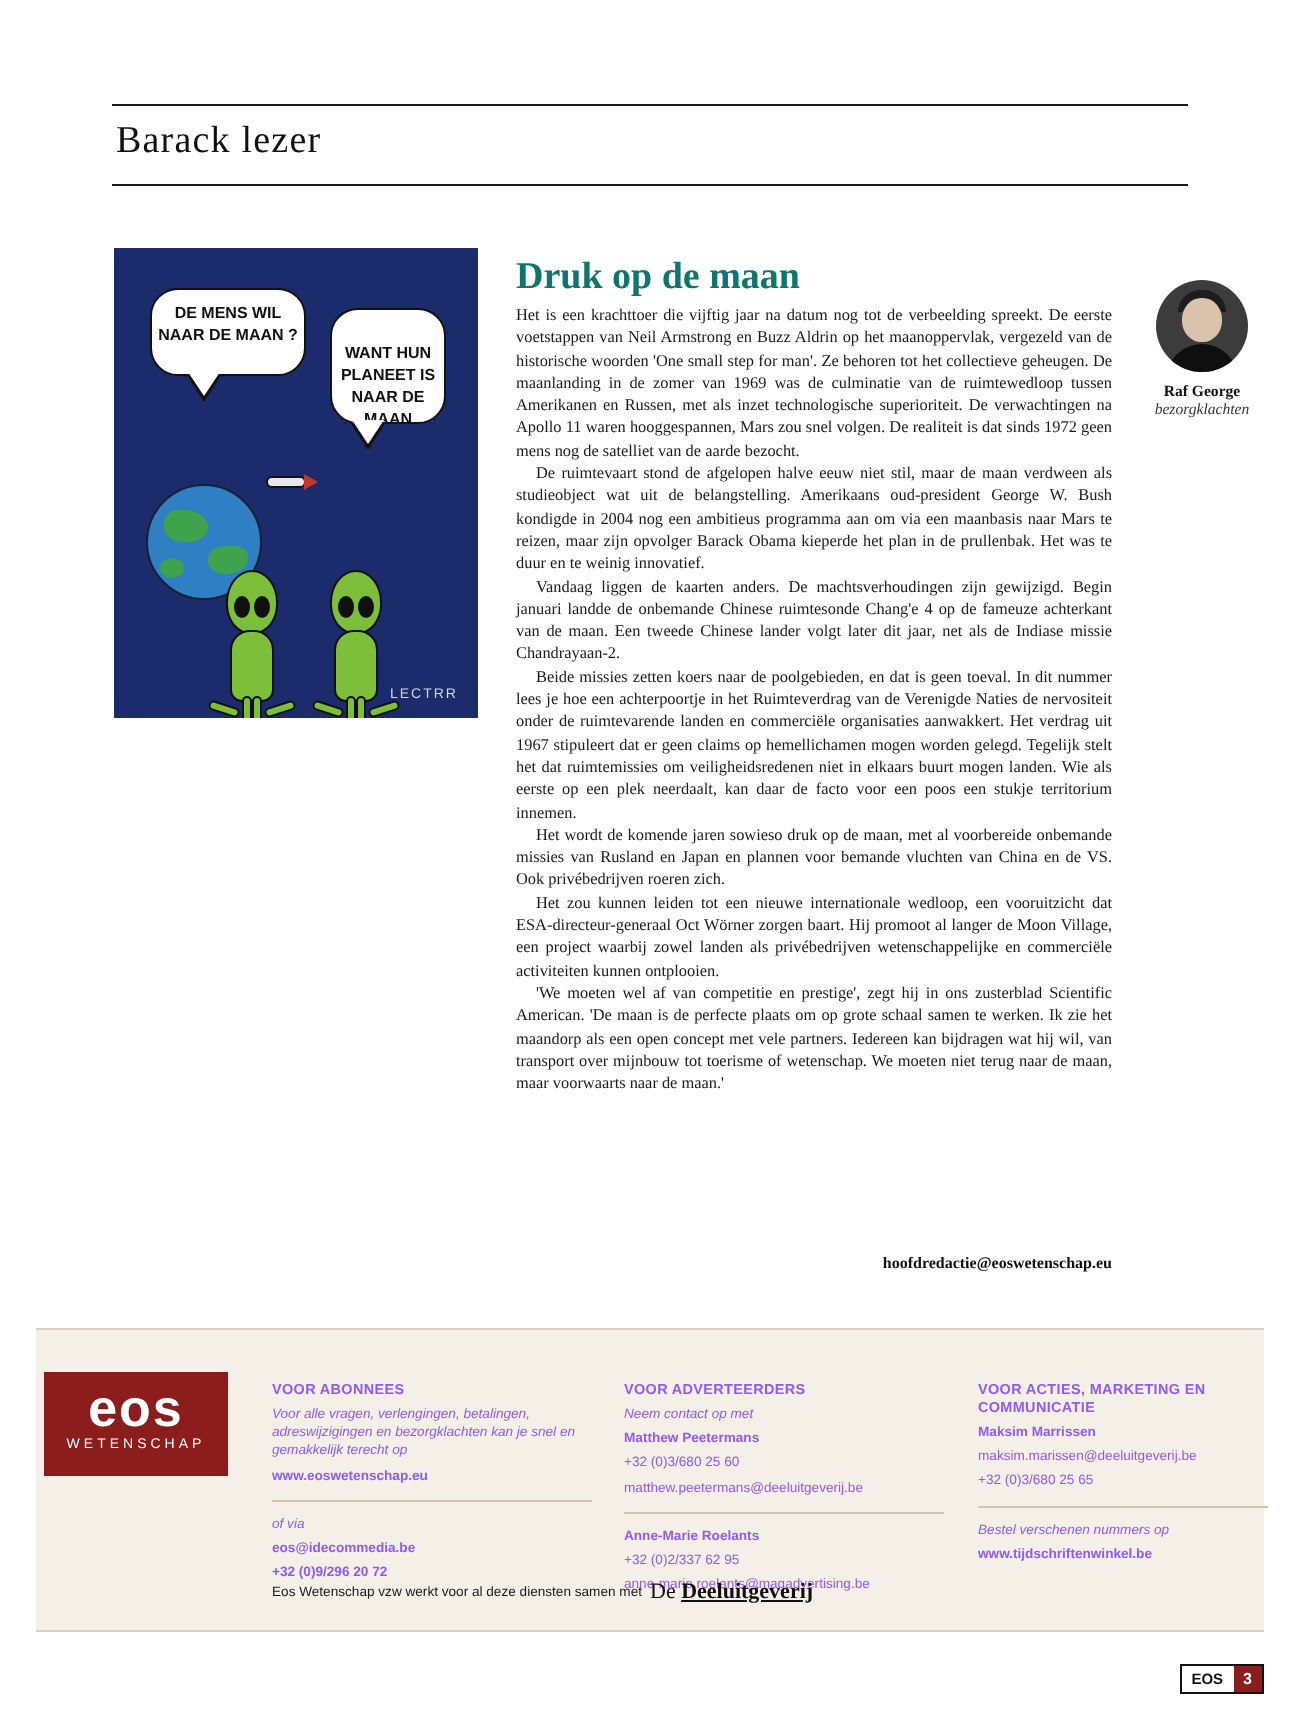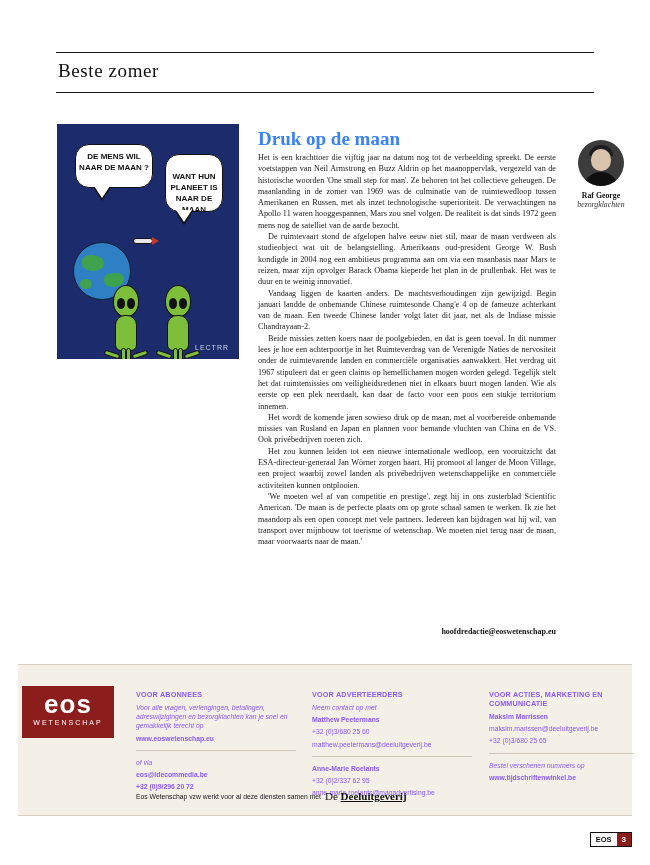--- a/index.html
+++ b/index.html
@@ -100,21 +100,21 @@
   .alien-b { left:108px; }
   .cartoon .signature {
     position:absolute; right:10px; bottom:8px; color:#cfd6e8;
     font-family:"Liberation Sans", sans-serif; font-size:7px; letter-spacing:1px;
   }
 
   
   .article-title {
     position:absolute; left:258px; top:128px; width:300px;
     font-family:"Liberation Serif", serif;
-    font-size:19px; font-weight:700; color:#3b82f6;
+    font-size:19px; font-weight:700; color:#0f766e;
   }
   .article-body {
     position:absolute; left:258px; top:152px; width:298px;
     font-size:8.2px; line-height:11.3px; text-align:justify; color:#1a1a1a;
   }
   .article-body p { margin:0; text-indent:10px; }
   .article-body p.first { text-indent:0; }
   .sign-off {
     position:absolute; left:258px; top:627px; width:298px;
     text-align:right; font-size:8px; font-weight:700; color:#111;
@@ -194,21 +194,21 @@
     background:#8c1d1d; color:#fff; font-family:"Liberation Sans", sans-serif;
     font-size:8px; font-weight:700; padding:0 5px; display:flex; align-items:center;
   }
 </style>
 </head>
 <body>
 
 <div class="page">
 
   <div class="header-rule-top"></div>
-  <div class="header-title">Beste zomer</div>
+  <div class="header-title">Barack lezer</div>
   <div class="header-rule-bottom"></div>
 
   <div class="cartoon">
     <div class="bubble b1">DE MENS WIL NAAR DE MAAN ?</div>
     <div class="bubble b2">WANT HUN PLANEET IS NAAR DE MAAN</div>
     <div class="earth">
       <div class="land1"></div>
         <div class="land2"></div>
         <div class="land3"></div>
     </div>
@@ -243,21 +243,21 @@
     <div class="signature">LECTRR</div>
   </div>
 
   <div class="article-title">Druk op de maan</div>
   <div class="article-body">
     <p class="first">Het is een krachttoer die vijftig jaar na datum nog tot de verbeelding spreekt. De eerste voetstappen van Neil Armstrong en Buzz Aldrin op het maanoppervlak, vergezeld van de historische woorden 'One small step for man'. Ze behoren tot het collectieve geheugen. De maanlanding in de zomer van 1969 was de culminatie van de ruimtewedloop tussen Amerikanen en Russen, met als inzet technologische superioriteit. De verwachtingen na Apollo 11 waren hooggespannen, Mars zou snel volgen. De realiteit is dat sinds 1972 geen mens nog de satelliet van de aarde bezocht.</p>
     <p>De ruimtevaart stond de afgelopen halve eeuw niet stil, maar de maan verdween als studieobject wat uit de belangstelling. Amerikaans oud-president George W. Bush kondigde in 2004 nog een ambitieus programma aan om via een maanbasis naar Mars te reizen, maar zijn opvolger Barack Obama kieperde het plan in de prullenbak. Het was te duur en te weinig innovatief.</p>
     <p>Vandaag liggen de kaarten anders. De machtsverhoudingen zijn gewijzigd. Begin januari landde de onbemande Chinese ruimtesonde Chang'e 4 op de fameuze achterkant van de maan. Een tweede Chinese lander volgt later dit jaar, net als de Indiase missie Chandrayaan-2.</p>
     <p>Beide missies zetten koers naar de poolgebieden, en dat is geen toeval. In dit nummer lees je hoe een achterpoortje in het Ruimteverdrag van de Verenigde Naties de nervositeit onder de ruimtevarende landen en commerciële organisaties aanwakkert. Het verdrag uit 1967 stipuleert dat er geen claims op hemellichamen mogen worden gelegd. Tegelijk stelt het dat ruimtemissies om veiligheidsredenen niet in elkaars buurt mogen landen. Wie als eerste op een plek neerdaalt, kan daar de facto voor een poos een stukje territorium innemen.</p>
     <p>Het wordt de komende jaren sowieso druk op de maan, met al voorbereide onbemande missies van Rusland en Japan en plannen voor bemande vluchten van China en de VS. Ook privébedrijven roeren zich.</p>
-    <p>Het zou kunnen leiden tot een nieuwe internationale wedloop, een vooruitzicht dat ESA-directeur-generaal Jan Wörner zorgen baart. Hij promoot al langer de Moon Village, een project waarbij zowel landen als privébedrijven wetenschappelijke en commerciële activiteiten kunnen ontplooien.</p>
+    <p>Het zou kunnen leiden tot een nieuwe internationale wedloop, een vooruitzicht dat ESA-directeur-generaal Oct Wörner zorgen baart. Hij promoot al langer de Moon Village, een project waarbij zowel landen als privébedrijven wetenschappelijke en commerciële activiteiten kunnen ontplooien.</p>
     <p>'We moeten wel af van competitie en prestige', zegt hij in ons zusterblad Scientific American. 'De maan is de perfecte plaats om op grote schaal samen te werken. Ik zie het maandorp als een open concept met vele partners. Iedereen kan bijdragen wat hij wil, van transport over mijnbouw tot toerisme of wetenschap. We moeten niet terug naar de maan, maar voorwaarts naar de maan.'</p>
   </div>
   <div class="sign-off">hoofdredactie@eoswetenschap.eu</div>
 
   <div class="author">
     <div class="photo">
       <div class="hair"></div>
         <div class="face"></div>
         <div class="shoulders"></div>
     </div>

